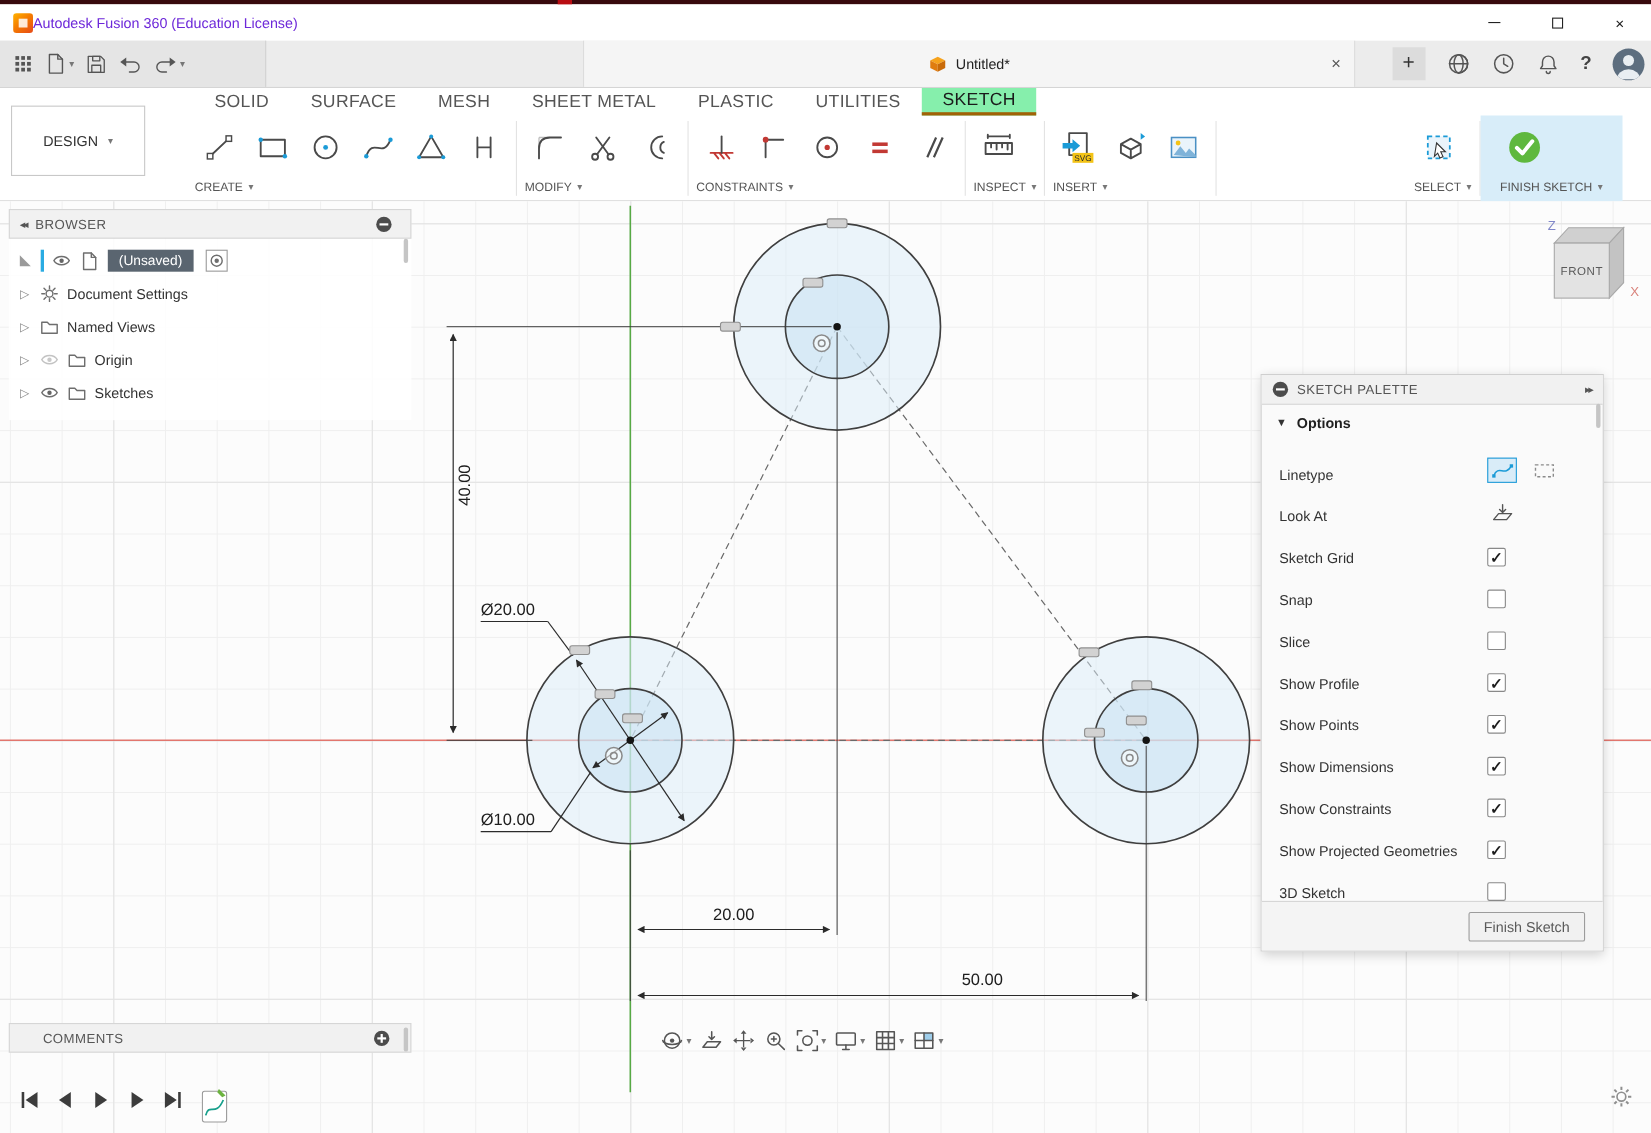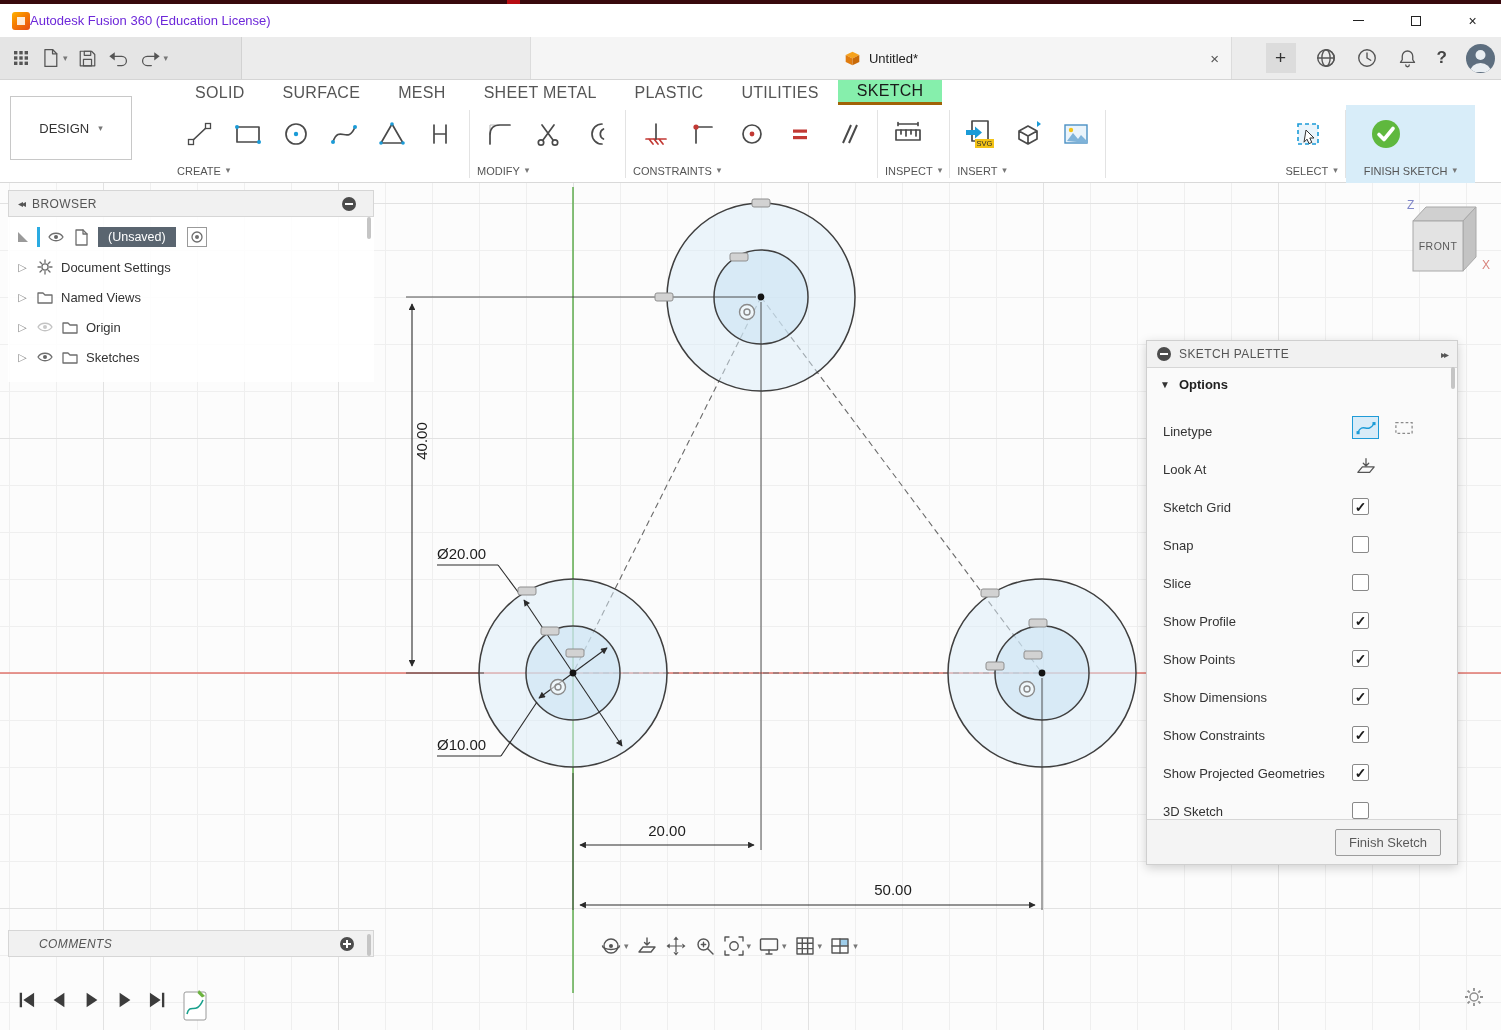--- a/index.html
+++ b/index.html
@@ -89,21 +89,21 @@
 .prow{height:38px;display:flex;align-items:flex-end;padding-left:16px;font-size:13px;color:#333;position:relative;}
 .prow .ctrl{position:absolute;left:205px;display:flex;gap:11px;align-items:center;}
 .checkbox{width:17px;height:17px;border:1px solid #898989;background:#fff;border-radius:2px;display:flex;align-items:center;justify-content:center;font-size:14px;color:#1c1c1c;font-weight:bold;}
 .checkbox.on::after{content:"✓";}
 .ltbtn{width:27px;height:23px;border:1px solid transparent;display:flex;align-items:center;justify-content:center;}
 .ltbtn.selected{background:#d9ecf8;border-color:#1f9bd7;}
 .palette-foot{border-top:1px solid #d6d6d6;height:45px;display:flex;align-items:center;justify-content:flex-end;padding-right:16px;background:#f4f4f4;}
 .finish-btn{border:1px solid #9c9c9c;background:#f1f1f1;color:#5a5a5a;font-size:13px;padding:5px 13px;border-radius:2px;}
 
 .comments{position:absolute;left:8px;top:747px;width:366px;}
-.comments .panel-head{padding-left:30px;font-style:italic;}
+.comments .panel-head{padding-left:30px;}
 .comments .circle-plus{margin-left:auto;margin-right:10px;}
 .comments .nub{top:3px;}
 
 
 .viewcube{position:absolute;left:1398px;top:10px;width:100px;height:100px;}
 
 
 .navbar{position:absolute;left:600px;top:749px;height:28px;display:flex;align-items:center;gap:7px;}
 .nav-btn{display:flex;align-items:center;gap:2px;color:#666;}
 .timeline{position:absolute;left:12px;top:797px;right:12px;height:44px;}

